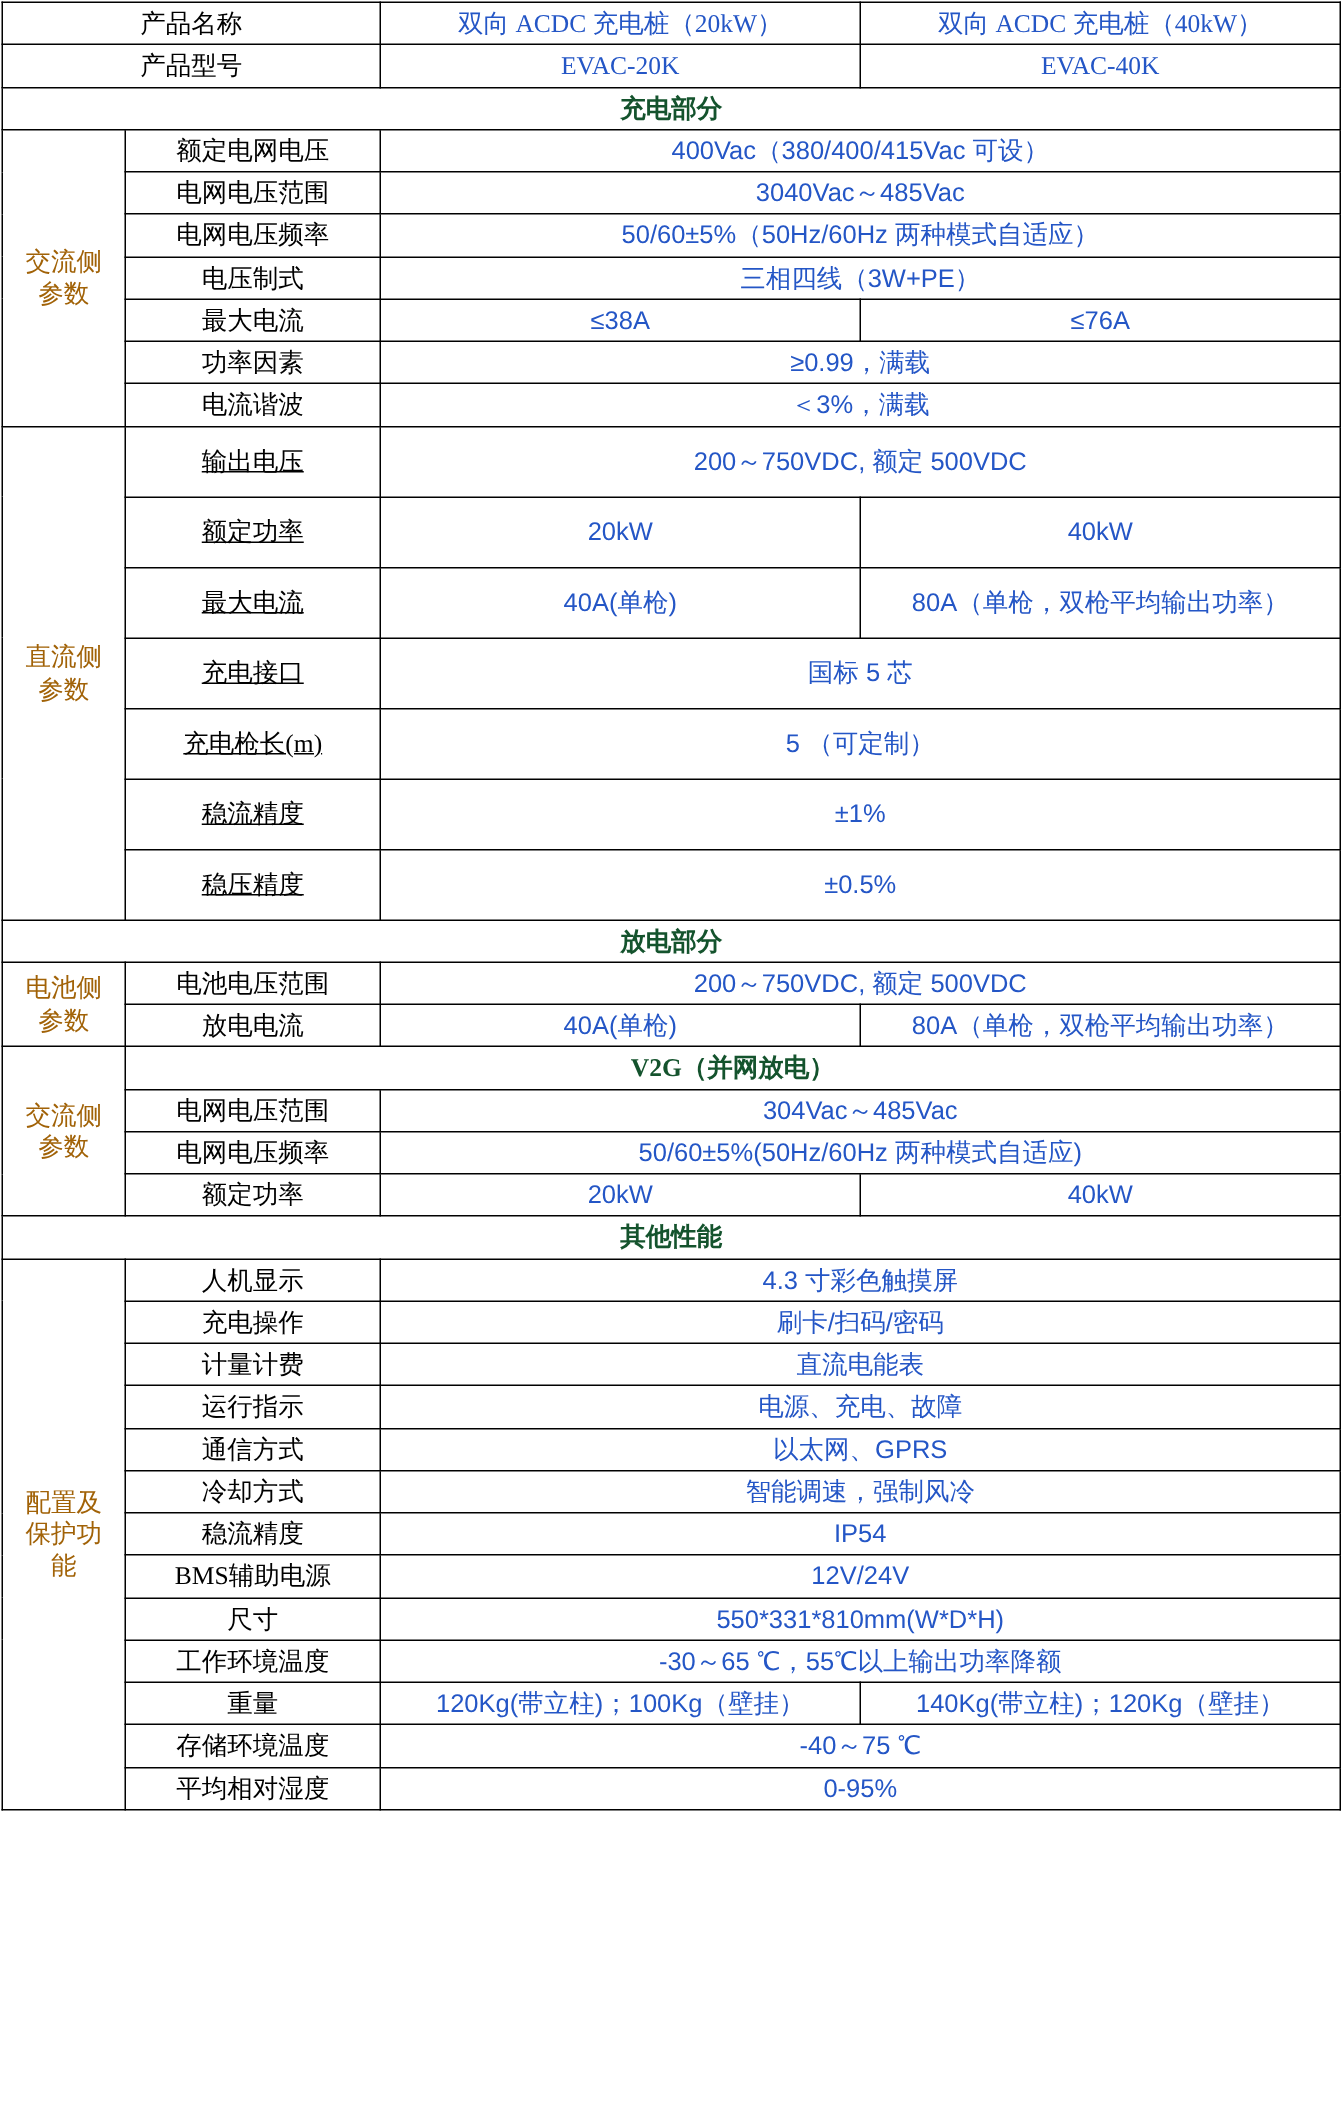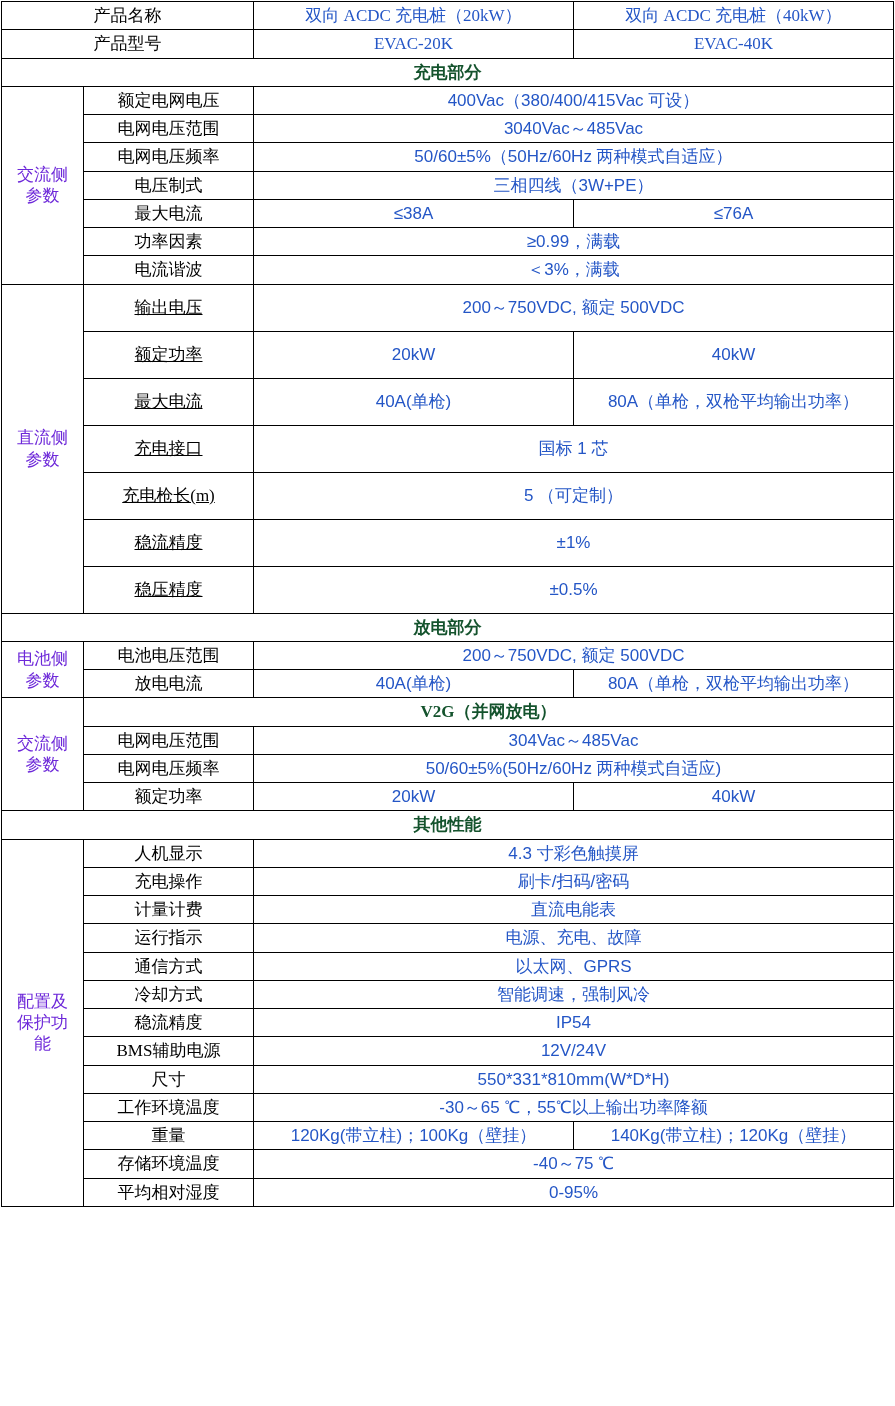--- a/index.html
+++ b/index.html
@@ -41,21 +41,21 @@
     color: #14532d;
     font-weight: bold;
     font-size: 18px;
     padding: 5px 4px;
   }
   td.rowlabel {
     color: #000000;
     font-size: 17px;
   }
   td.sidelabel {
-    color: #6d28d9;
+    color: #a16207;
     font-size: 17px;
     line-height: 1.45;
     margin-top: 40px;
   }
   td.header-name {
     color: #2456c6;
     font-size: 17px;
   }
   .col-side { width: 82px; }
   .col-item { width: 170px; }
@@ -138,21 +138,21 @@
       <td class="value">20kW</td>
       <td class="value">40kW</td>
     </tr>
     <tr>
       <td class="rowlabel tall">最大电流</td>
       <td class="value">40A(单枪)</td>
       <td class="value">80A（单枪，双枪平均输出功率）</td>
     </tr>
     <tr>
       <td class="rowlabel tall">充电接口</td>
-      <td class="value" colspan="2">国标 1 芯</td>
+      <td class="value" colspan="2">国标 5 芯</td>
     </tr>
     <tr>
       <td class="rowlabel tall">充电枪长(m)</td>
       <td class="value" colspan="2">5 （可定制）</td>
     </tr>
     <tr>
       <td class="rowlabel tall">稳流精度</td>
       <td class="value" colspan="2">±1%</td>
     </tr>
     <tr>

